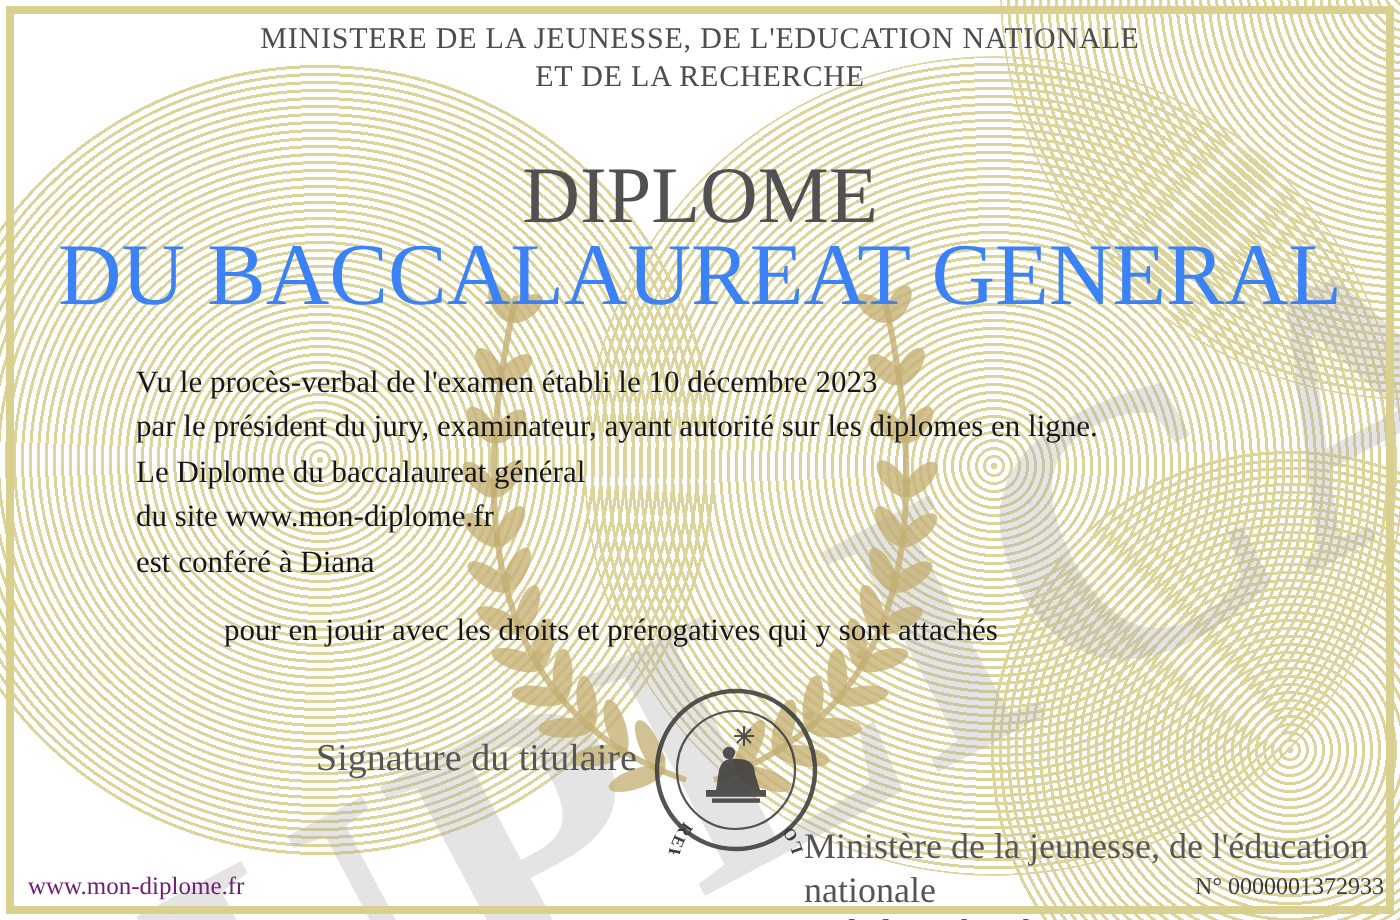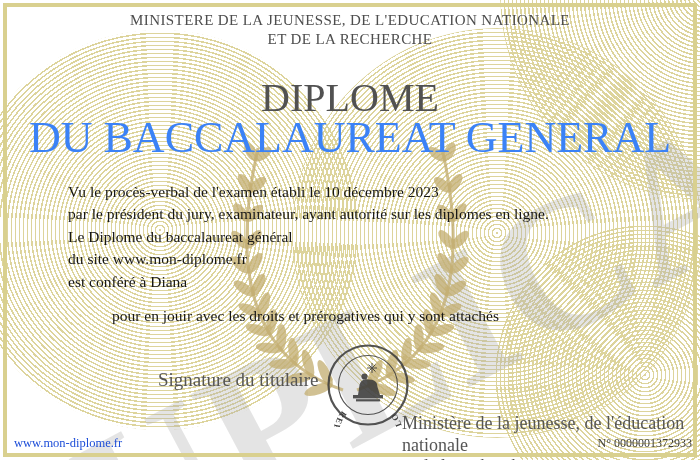--- a/index.html
+++ b/index.html
@@ -28,21 +28,21 @@
   .txt{position:absolute;z-index:4;color:#161616;}
   .ministry-header{left:0;top:11px;width:700px;text-align:center;
                    font-size:15px;letter-spacing:.4px;color:#4d4d4d;line-height:19px;}
   .title1{left:0;top:74px;width:700px;text-align:center;font-size:40px;color:#515151;}
   .title2{left:0;top:112px;width:700px;text-align:center;font-size:44px;color:#3b82f6;letter-spacing:0;}
   .body-block{left:68px;top:181px;width:560px;font-size:15.5px;line-height:22.4px;}
   .grant-line{left:112px;top:307px;font-size:15.5px;}
   .sig-holder{left:158px;top:369px;font-size:19px;color:#555;}
   .sig-ministry{left:402px;top:366px;width:290px;font-size:18px;color:#555;line-height:21.5px;margin-top:47px;}
   .seal{position:absolute;left:326px;top:343px;width:84px;height:84px;z-index:5;}
-  .footer-url{left:14px;top:436px;font-size:12.5px;color:#1d4ed8;}
+  .footer-url{left:14px;top:436px;font-size:12.5px;color:#701a75;}
   .footer-serial{left:0;top:436px;width:692px;text-align:right;font-size:12px;color:#3c3c3c;}
 </style>
 </head>
 <body>
 
 <div class="page">
 
   <div class="disc a"></div>
   <div class="disc b"></div>
   <div class="disc c"></div>

